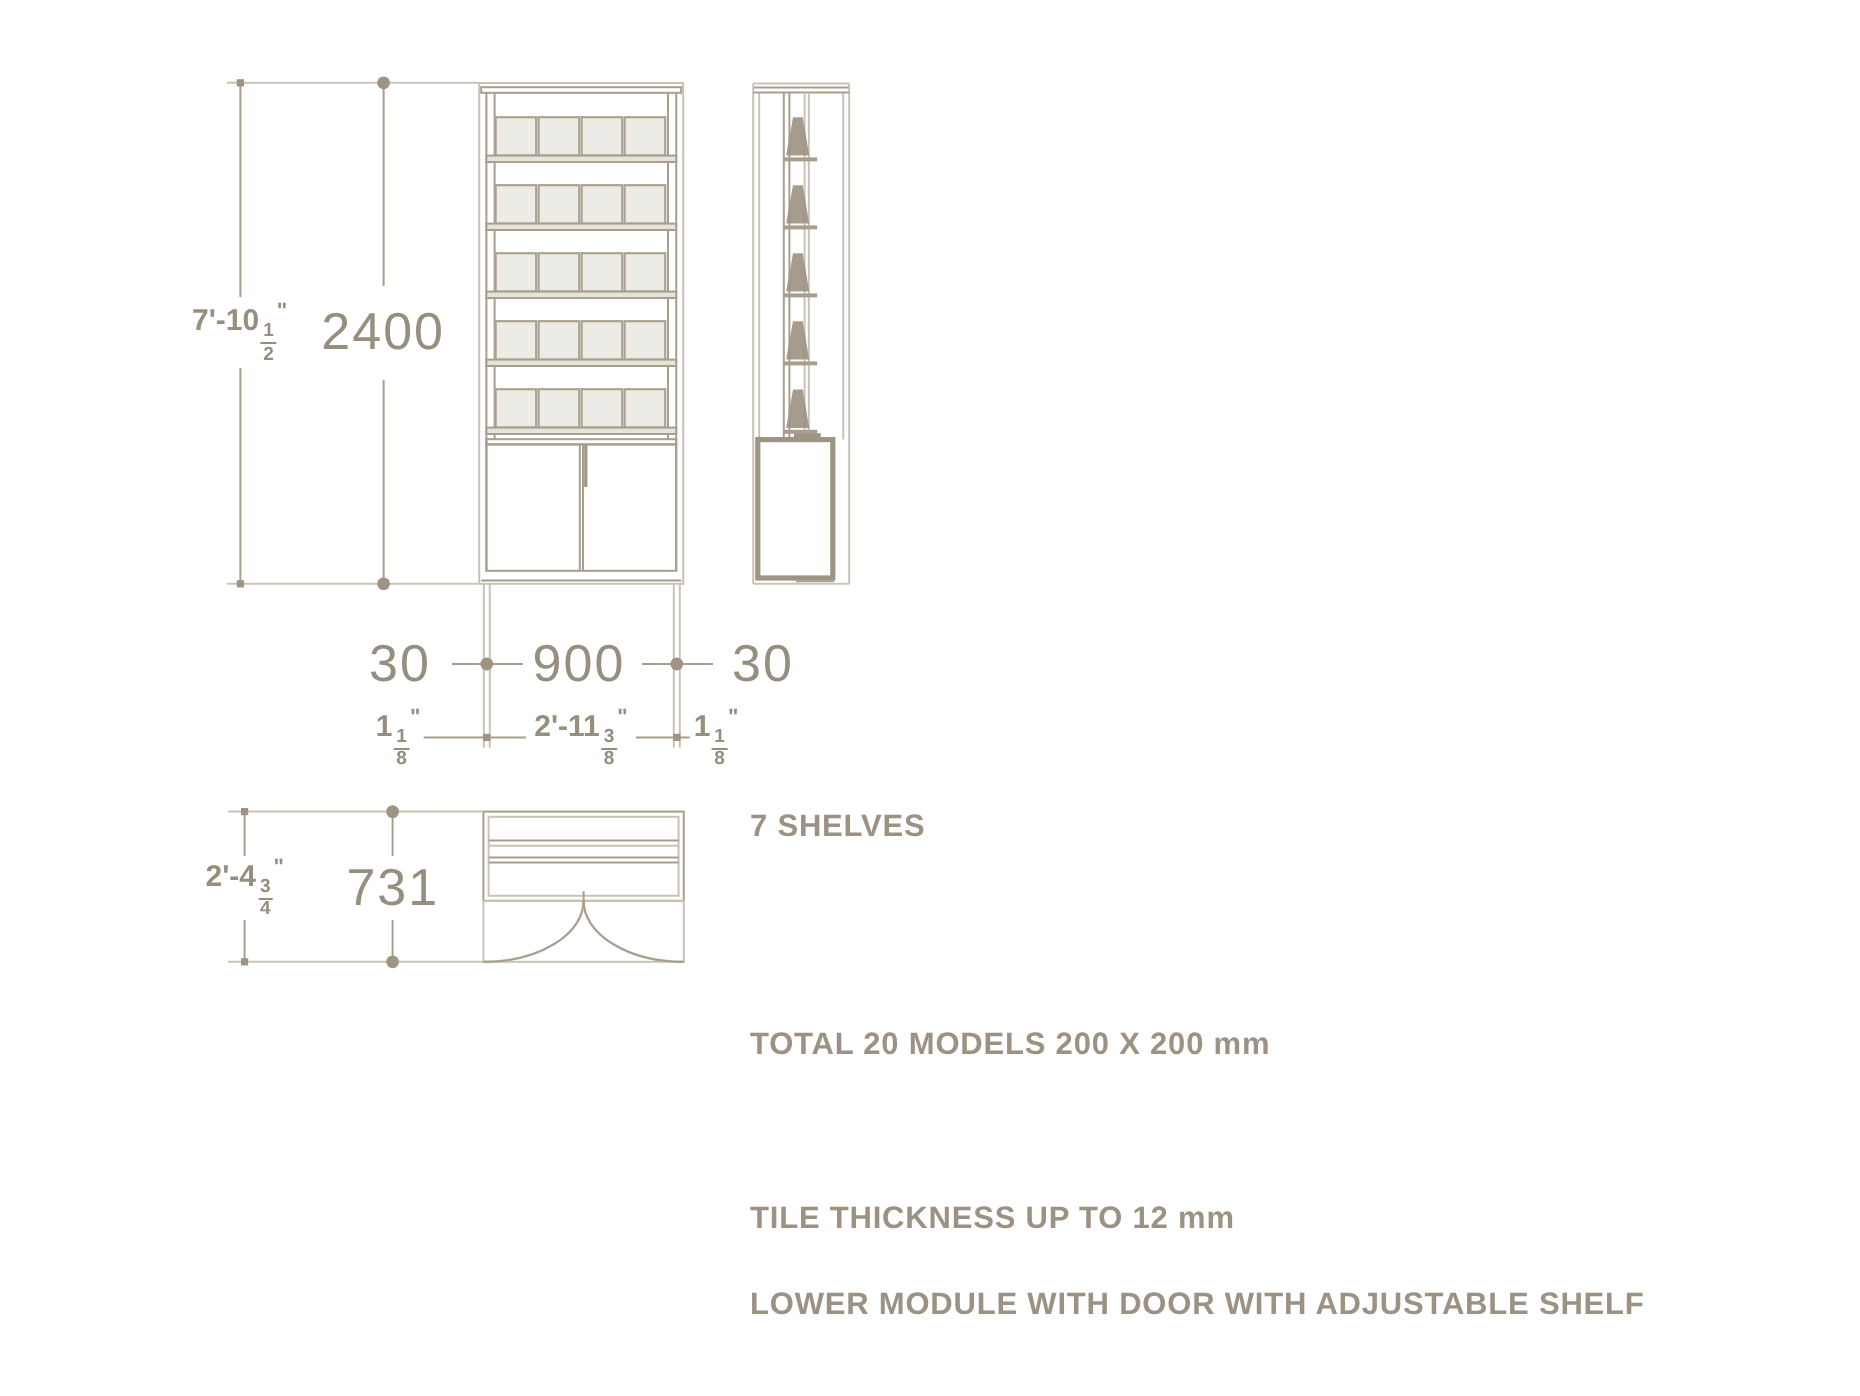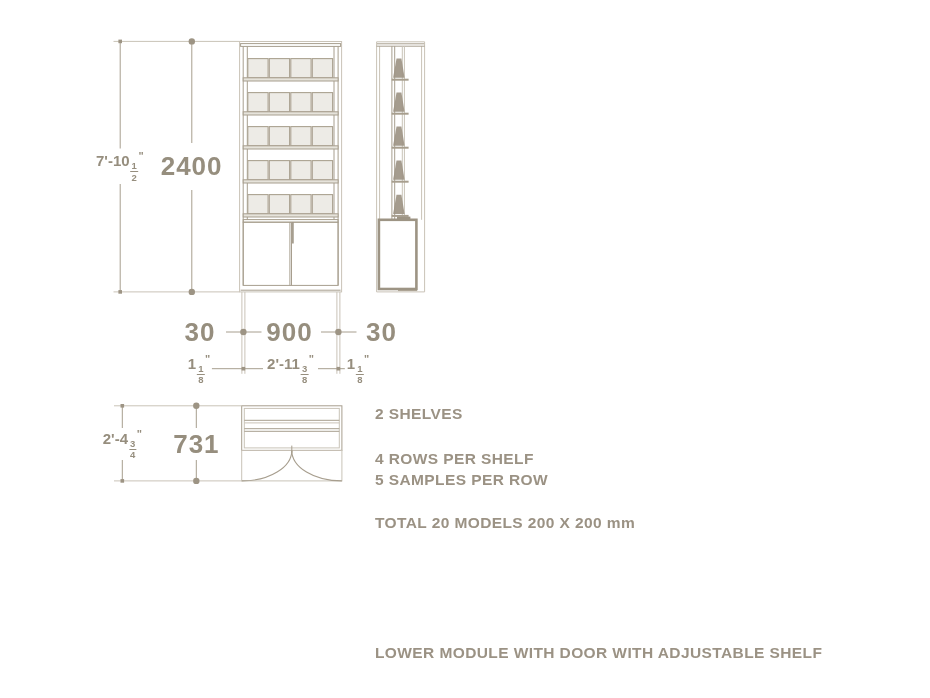--- a/index.html
+++ b/index.html
@@ -13,21 +13,21 @@
   svg{position:absolute;left:0;top:0;}
   .ln{stroke:var(--line);stroke-width:1;fill:none;}
   .lt{stroke:var(--line-light);stroke-width:1;fill:none;}
   .fd{fill:var(--line-dark);stroke:none;}
   .fw{fill:var(--line-dark);stroke:none;opacity:.92;}
   .fw2{fill:var(--line);stroke:none;}
   .tile{fill:var(--tile-fill);stroke:var(--tile-stroke);stroke-width:1.1;}
   .shelf{fill:#e6e3db;stroke:var(--line);stroke-width:1;}
   .md{fill:#ffffff;stroke:var(--line-dark);stroke-width:2.6;}
   .arc{stroke-width:1.1;}
-  .dim-num{position:absolute;transform:translate(-50%,-50%);font-size:26px;font-weight:bold;
+  .dim-num{position:absolute;transform:translate(-50%,-50%);font-size:26px;font-weight:normal;
            letter-spacing:1px;color:var(--dim-text);background:var(--bg);padding:0 3px;white-space:nowrap;}
   .dim-imp{position:absolute;transform:translate(-50%,-50%);font-size:15px;font-weight:bold;
            color:var(--dim-text);background:var(--bg);padding:0 2px;white-space:nowrap;}
   .fr{display:inline-flex;flex-direction:column;align-items:center;line-height:1;
       font-size:9.5px;vertical-align:-3px;margin-left:1px;}
   .fr .n{border-bottom:1.1px solid currentColor;padding:0 1px 0.5px;}
   .fr .d{padding-top:0.5px;}
   .in{font-size:11px;vertical-align:6px;margin-left:0.5px;}
   .note{position:absolute;left:375px;font-size:15.5px;font-weight:bold;letter-spacing:.4px;
         color:var(--note-text);white-space:nowrap;}
@@ -175,18 +175,17 @@
         <span class="n">1</span>
         <span class="d">8</span>
       </span><span class="in">"</span></div>
 
   <div class="dim-imp" style="left:122.4px;top:443.6px;"><span>2'-4</span><span class="fr">
         <span class="n">3</span>
         <span class="d">4</span>
       </span><span class="in">"</span></div>
   <div class="dim-num" style="left:196.4px;top:443.6px;">731</div>
 
-  <div class="note" style="top:404.5px;">2 SHELVES</div>
-  <div class="note" style="top:449.5px;">4 ROWS PER SHELF</div>
-  <div class="note" style="top:470.5px;">5 SAMPLES PER ROW</div>
+  <div class="note" style="top:404.5px;">7 SHELVES</div>
   <div class="note" style="top:513.5px;">TOTAL 20 MODELS 200 X 200 mm</div>
+  <div class="note" style="top:601px;">TILE THICKNESS UP TO 12 mm</div>
   <div class="note" style="top:644px;">LOWER MODULE WITH DOOR WITH ADJUSTABLE SHELF</div>
 </div>
 
 </body></html>

